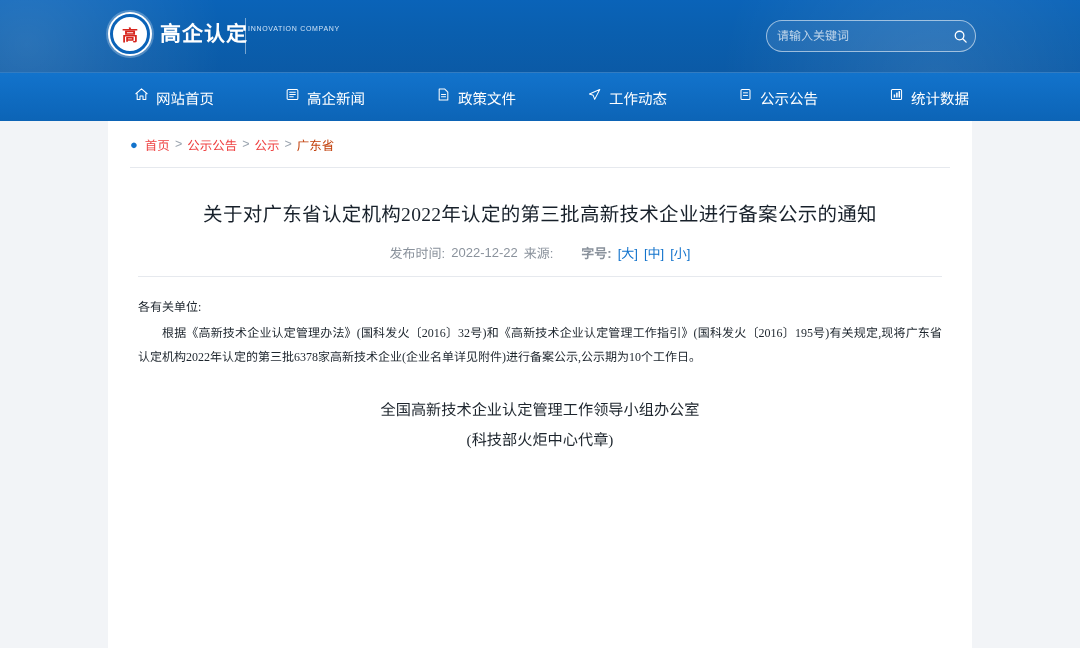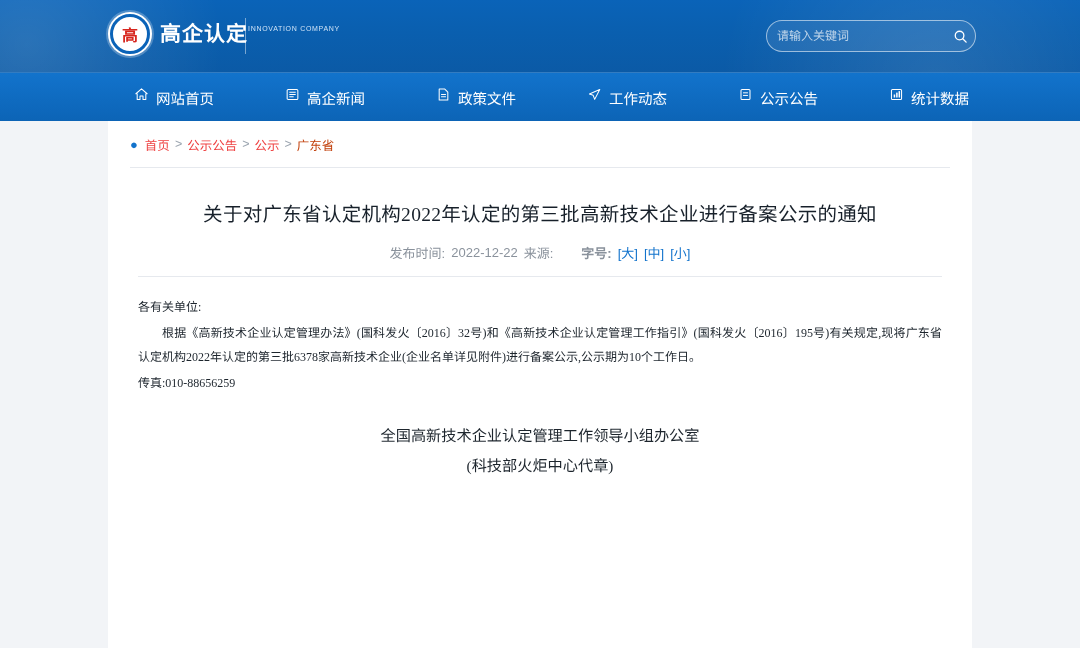--- a/index.html
+++ b/index.html
@@ -393,21 +393,20 @@
         <span class="fs-opt">[大]</span>
         <span class="fs-opt">[中]</span>
         <span class="fs-opt">[小]</span>
       </div>
 
       <div class="meta-rule"></div>
 
       <div class="doc-body">
         <p>各有关单位:</p>
         <p class="indent">根据《高新技术企业认定管理办法》(国科发火〔2016〕32号)和《高新技术企业认定管理工作指引》(国科发火〔2016〕195号)有关规定,现将广东省认定机构2022年认定的第三批6378家高新技术企业(企业名单详见附件)进行备案公示,公示期为10个工作日。</p>
-        <p>传真:010-88656259</p>
       </div>
 
       <div class="sign">
         <span class="line">全国高新技术企业认定管理工作领导小组办公室</span>
         <span class="line">(科技部火炬中心代章)</span>
 
       </div>
     </div>
 
   </div>

